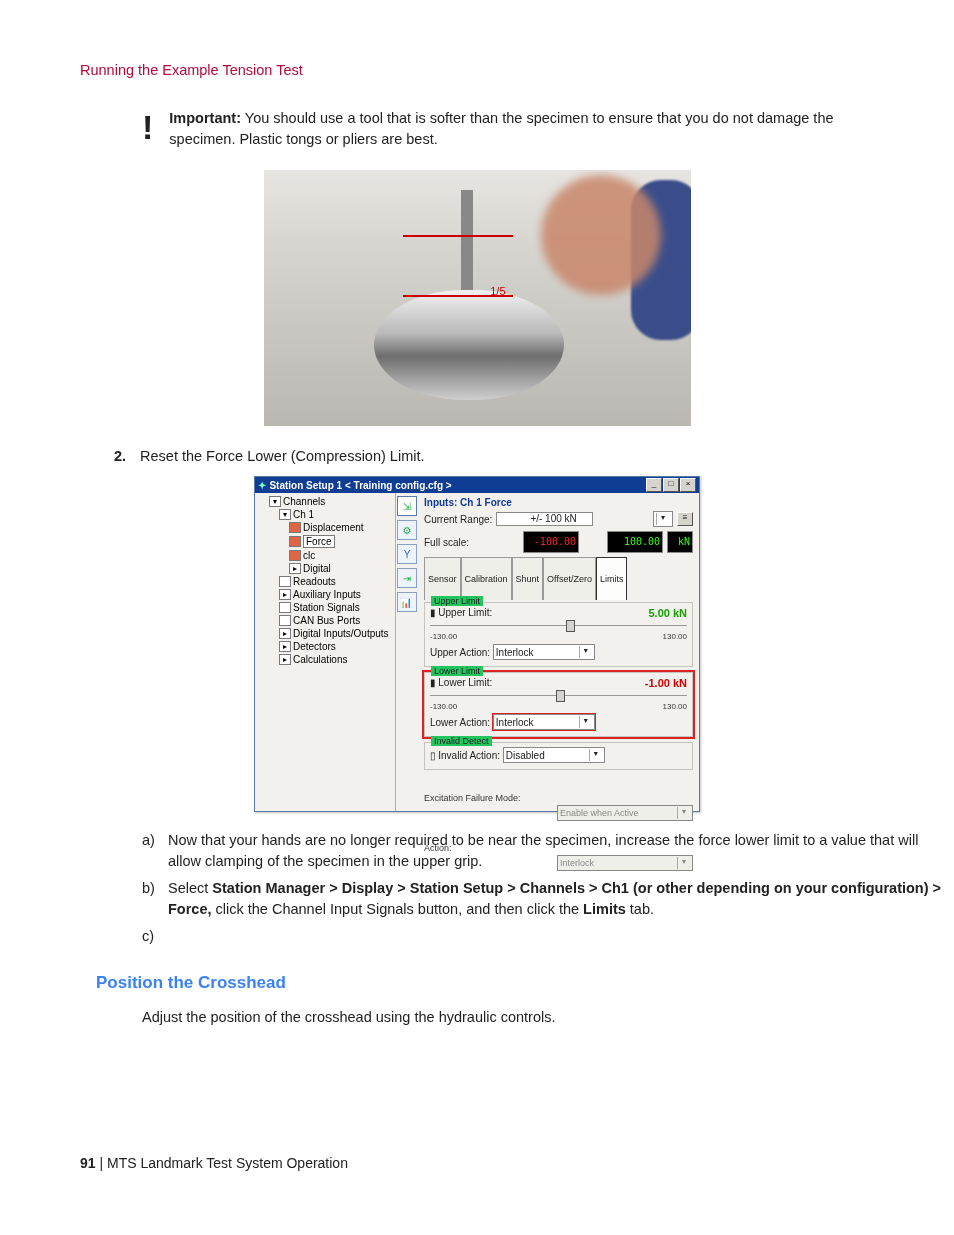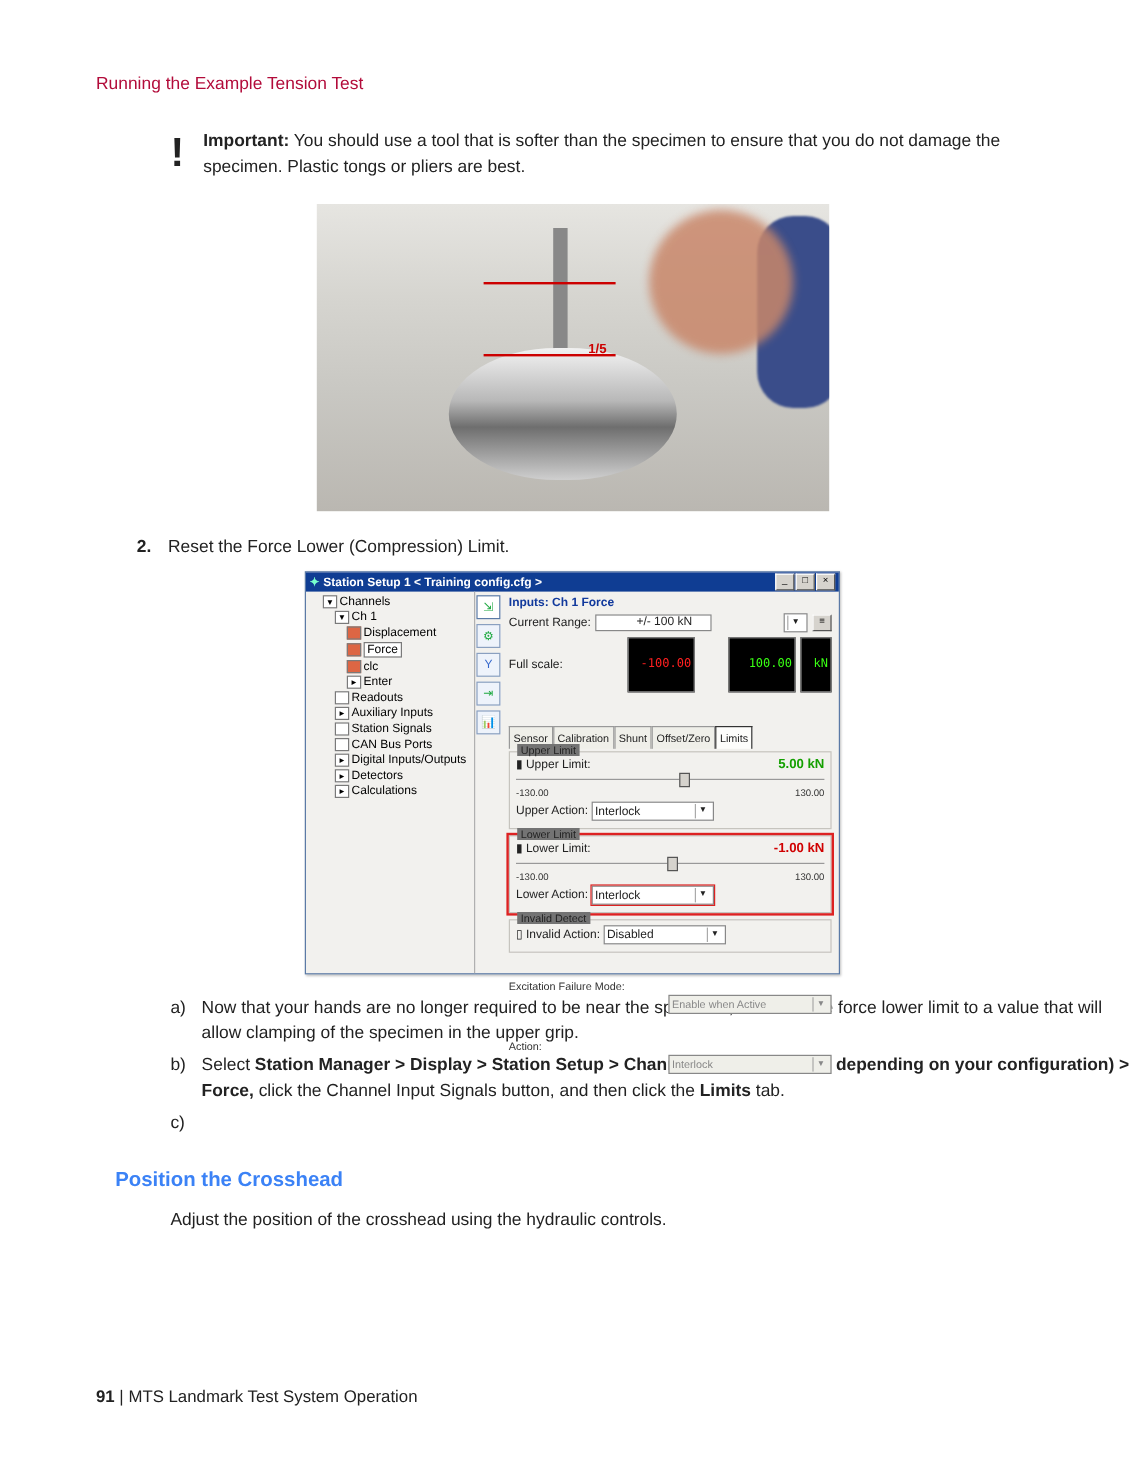--- a/index.html
+++ b/index.html
@@ -27,21 +27,21 @@
     background: linear-gradient(180deg,#f2f2f2,#b8b8b8 40%,#6e6e6e 60%,#cfcfcf);
     border-radius: 90px/55px;
   }
   .photo .stem { position:absolute; left:197px; top:20px; width:12px; height:110px; background:#888; }
   .photo .hand { position:absolute; right:30px; top:5px; width:120px; height:120px;
     background:#c9876a; border-radius:50%; filter:blur(4px); opacity:.85; }
   .photo .cuff { position:absolute; right:-10px; top:10px; width:70px; height:160px;
     background:#3a4d8a; border-radius:30px; filter:blur(1px);}
   .photo .dim1 { position:absolute; right:178px; top:65px; width:110px; height:2px; background:#cc0000;}
   .photo .dim2 { position:absolute; right:178px; top:125px; width:110px; height:2px; background:#cc0000;}
-  .photo .dimlabel { position:absolute; right:185px; top:115px; color:#cc0000; font-size:11px; font-weight:bold;}
+  .photo .dimlabel { position:absolute; right:185px; top:115px; color:#cc0000; font-size:11px; font-weight:normal;}
   .step2 { margin-left: 34px; margin-bottom: 12px; }
   .step2 .num { font-weight: bold; display:inline-block; width:22px; }
 
   
   .win {
     width: 444px; height: 334px; margin: 6px auto 18px auto;
     border: 1px solid #5b7aa6; background:#f2f1ee; position:relative;
     font-family: Tahoma, Arial, sans-serif; font-size:10px;
     box-shadow: 1px 1px 2px rgba(0,0,0,.25);
   }
@@ -55,29 +55,29 @@
   .tree li { padding:1px 0; white-space:nowrap; display:flex; align-items:center; gap:2px;}
   .tico { display:inline-block; width:10px; height:9px; border:1px solid #7a7a7a; background:#fff; font-size:8px; line-height:9px; text-align:center;}
   .tico.red { background:#d64; }
   .sel { background:#fff; border:1px solid #7a7a7a; padding:0 2px; }
   .tool-col { width:20px; display:flex; flex-direction:column; gap:4px; padding:3px 1px; }
   .tbtn { width:18px; height:18px; border:1px solid #8aa0c0; background:#eef3fb; font-size:10px; display:flex;align-items:center;justify-content:center; color:#2a4; }
   .tbtn.active { border:1.5px solid #5b7aa6; background:#fff; }
   .panel { flex:1; padding:4px 6px; }
   .panel .title { color:#11399c; font-weight:bold; margin:0 0 3px 0;}
   .field { display:flex; align-items:center; gap:4px; margin-bottom:4px;}
-  .fsbox { width:50px; height:12px; border:1px solid #888; background:#000; color:#ff2020; text-align:right; padding:16px 2px; font-family:monospace;}
+  .fsbox { width:50px; height:12px; border:1px solid #888; background:#000; color:#ff2020; text-align:right; padding:4px 2px; font-family:monospace;}
   .fsbox.g { color:#39ff14;}
   .inset { height:12px; border:1px solid #888; background:#fff; padding:0 2px;}
   .tabs { margin:3px 0 2px 0;}
-  .tab { display:inline-block; border:1px solid #999; border-bottom:none; padding:4px 3px; background:#efefe9; font-size:9px;margin-top:24px;}
+  .tab { display:inline-block; border:1px solid #999; border-bottom:none; padding:16px 3px; background:#efefe9; font-size:9px;}
   .tab.active { background:#fdfdfb; border:1.5px solid #333; border-bottom:none; }
   .grp { border:1px solid #c6c4be; padding:4px 5px 6px 5px; margin-bottom:5px; position:relative;}
   .grp.hl { outline:2px solid #d22; }
-  .grp-lbl { position:absolute; top:-7px; left:6px; background:#737373; padding:0 3px; font-size:9px;}
+  .grp-lbl { position:absolute; top:-7px; left:6px; background:#22c55e; padding:0 3px; font-size:9px;}
   .lim-row { display:flex; justify-content:space-between; align-items:flex-start; }
   .lim-val { color:#14a000; font-weight:bold; font-size:11px;}
   .lim-val.neg { color:#d00000; }
   .slider { height:10px; position:relative; margin:2px 0 1px 0;}
   .slider::before{content:'';position:absolute;left:0;right:0;top:4px;height:0;border-top:1px solid #999;}
   .thumb { position:absolute;top:-1px;width:7px;height:10px;background:#d6d3cd;border:1px solid #555;}
   .rng { display:flex; justify-content:space-between; font-size:8px; color:#333; margin-bottom:3px;}
   .ddl { height:14px; border:1px solid #888; background:#fff; padding:0 2px; display:inline-flex; align-items:center; justify-content:space-between; width:96px;}
   .ddl .ar { width:12px; height:12px; border-left:1px solid #aaa; text-align:center; font-size:8px;}
   .bottom { font-size:9px; color:#333;}
@@ -152,21 +152,21 @@
             <li>
                 <span class="tico red"></span>
                 <span class="sel">Force</span>
               </li>
             <li>
                 <span class="tico red"></span>
                 <span>clc</span>
               </li>
             <li>
                 <span class="tico">▸</span>
-                <span>Enter</span>
+                <span>Digital</span>
               </li>
           </ul>
           <li>
               <span class="tico"></span>
               <span>Readouts</span>
             </li>
           <li>
               <span class="tico">▸</span>
               <span>Auxiliary Inputs</span>
             </li>

